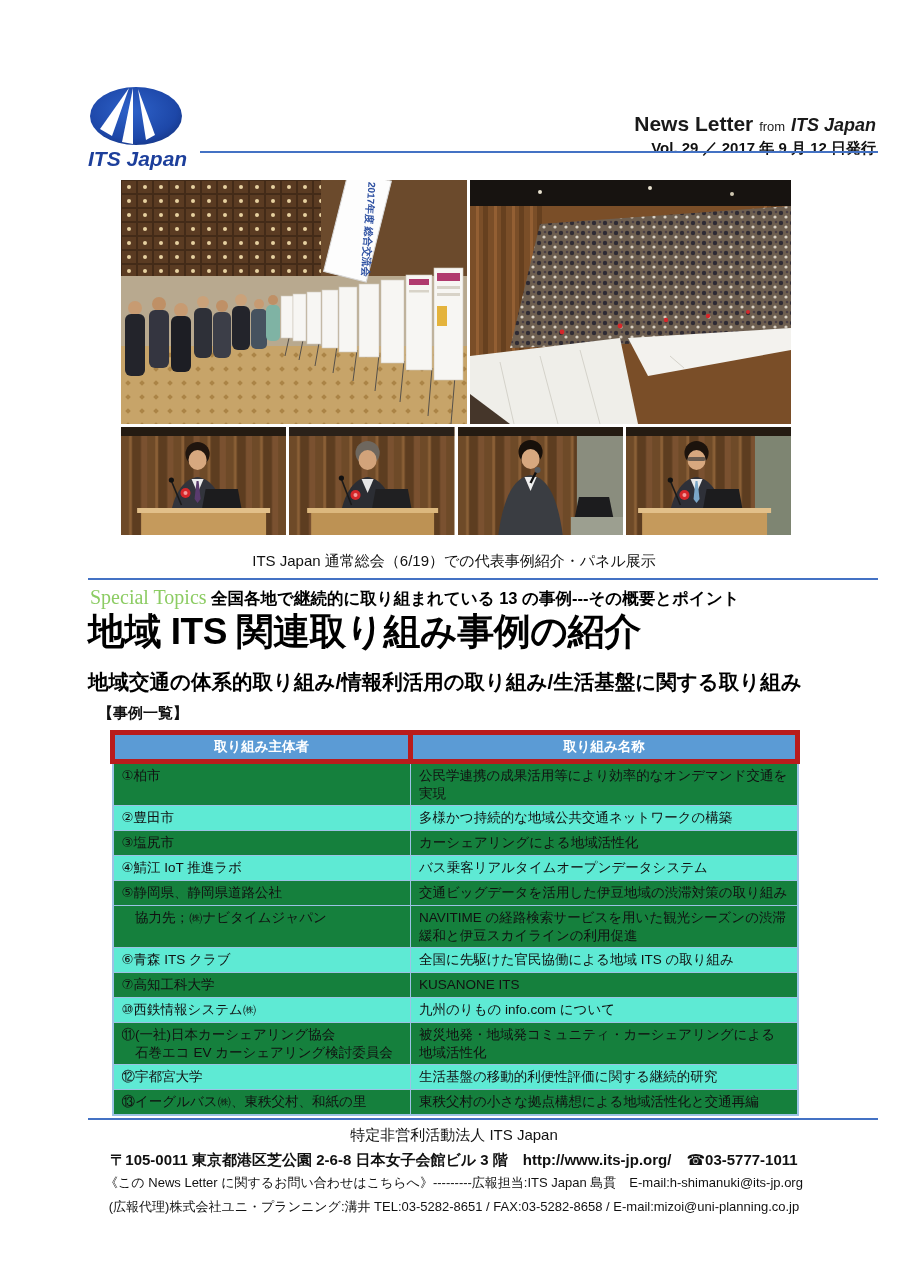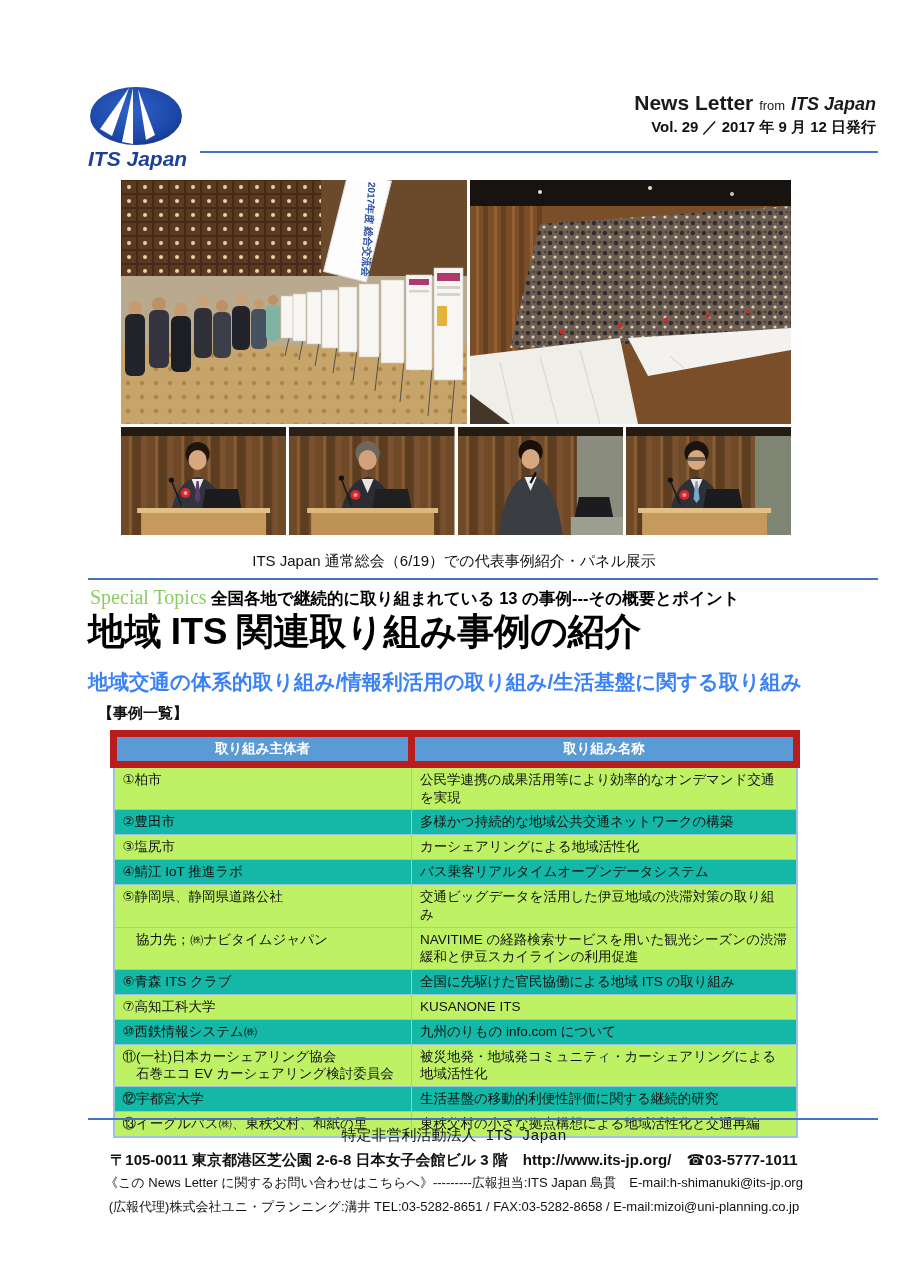--- a/index.html
+++ b/index.html
@@ -3,21 +3,21 @@
 <meta charset="utf-8">
 <style>
   html,body{margin:0;padding:0;background:#e9e9e9;}
   .page{position:relative;width:908px;height:1286px;background:#ffffff;margin:0 auto;
         font-family:"Liberation Sans","DejaVu Sans",sans-serif;color:#111;overflow:hidden;}
 
   
   .logo-wrap{position:absolute;top:85px;left:88px;width:110px;}
   .logo-wrap svg{display:block;}
   .logo-text{font-size:21px;font-weight:bold;font-style:italic;color:#1d3f9b;letter-spacing:0px;margin-top:0px;}
-  .masthead{position:absolute;top:91px;right:32px;text-align:right;}
+  .masthead{position:absolute;top:112px;right:32px;text-align:right;}
   .mh-line1{font-size:21px;font-weight:bold;color:#1a1a1a;}
   .mh-line1 .from{font-size:13px;font-weight:normal;}
   .mh-line1 .org{font-size:18px;font-style:italic;}
   .mh-line2{font-size:15px;font-weight:bold;margin-top:3px;}
   .header-rule{position:absolute;top:151px;left:200px;width:678px;height:2px;background:#4472c4;}
 
   
   .montage{position:absolute;top:180px;left:121px;width:670px;}
   .m-row{display:flex;gap:3px;}
   .m-top{height:244px;}
@@ -34,37 +34,37 @@
   .rule{position:absolute;left:88px;width:790px;height:2px;background:#4472c4;}
   .rule-1{top:578px;}
   .rule-2{top:1118px;}
 
   
   .special-row{position:absolute;top:586px;left:90px;width:788px;white-space:nowrap;}
   .special-label{font-family:"Liberation Serif","DejaVu Serif",serif;font-size:20px;color:#8ccc63;}
   .special-headline{font-size:16.5px;font-weight:bold;color:#000;}
   .article-title{position:absolute;top:610px;left:88px;width:800px;font-size:37px;font-weight:900;
                  color:#000;letter-spacing:-0.5px;line-height:1.2;}
-  .article-subtitle{position:absolute;top:668px;left:88px;width:800px;font-size:20.5px;font-weight:bold;color:#3b82f6;}
+  .article-subtitle{position:absolute;top:668px;left:88px;width:800px;font-size:20.5px;font-weight:bold;color:#000000;}
 
   
   .case-label{position:absolute;top:704px;left:98px;font-size:15px;font-weight:bold;}
   .case-table{position:absolute;top:730px;left:110px;width:690px;border-collapse:collapse;
               font-size:13.5px;line-height:1.32;table-layout:fixed;}
   .case-table th{background:#5b9bd5;color:#ffffff;font-weight:bold;text-align:center;
-                 padding:3px 6px;border:7px solid #b91c1c;}
-  .case-table td{padding:3px 8px;border:1px solid #9cc2e5;vertical-align:top;background:#bef264;}
-  .case-table tr.banded td{background:#14b8a6;}
+                 padding:3px 6px;border:5px solid #b91c1c;}
+  .case-table td{padding:3px 8px;border:1px solid #9cc2e5;vertical-align:top;background:#15803d;}
+  .case-table tr.banded td{background:#5eead4;}
   .case-table .col-subject{width:298px;}
   .case-table td.subject{white-space:pre-line;}
   .case-table{border:2px solid #9cc2e5;}
 
   
   .footer{position:absolute;top:1126px;left:0;width:100%;text-align:center;color:#111;}
-  .ft-org{font-size:15px;margin-bottom:6px;font-family:Liberation Mono, monospace;}
+  .ft-org{font-size:15px;margin-bottom:6px;}
   .ft-address{font-size:15px;font-weight:bold;margin-bottom:4px;}
   .ft-contact{font-size:13px;margin-bottom:6px;}
 </style>
 </head>
 <body>
 
 <svg class="hidden-defs" aria-hidden="true">
   <defs>
     <radialGradient id="logoGrad" cx="45%" cy="40%" r="70%">
       <stop offset="0%" stop-color="#2e62c9"></stop>

